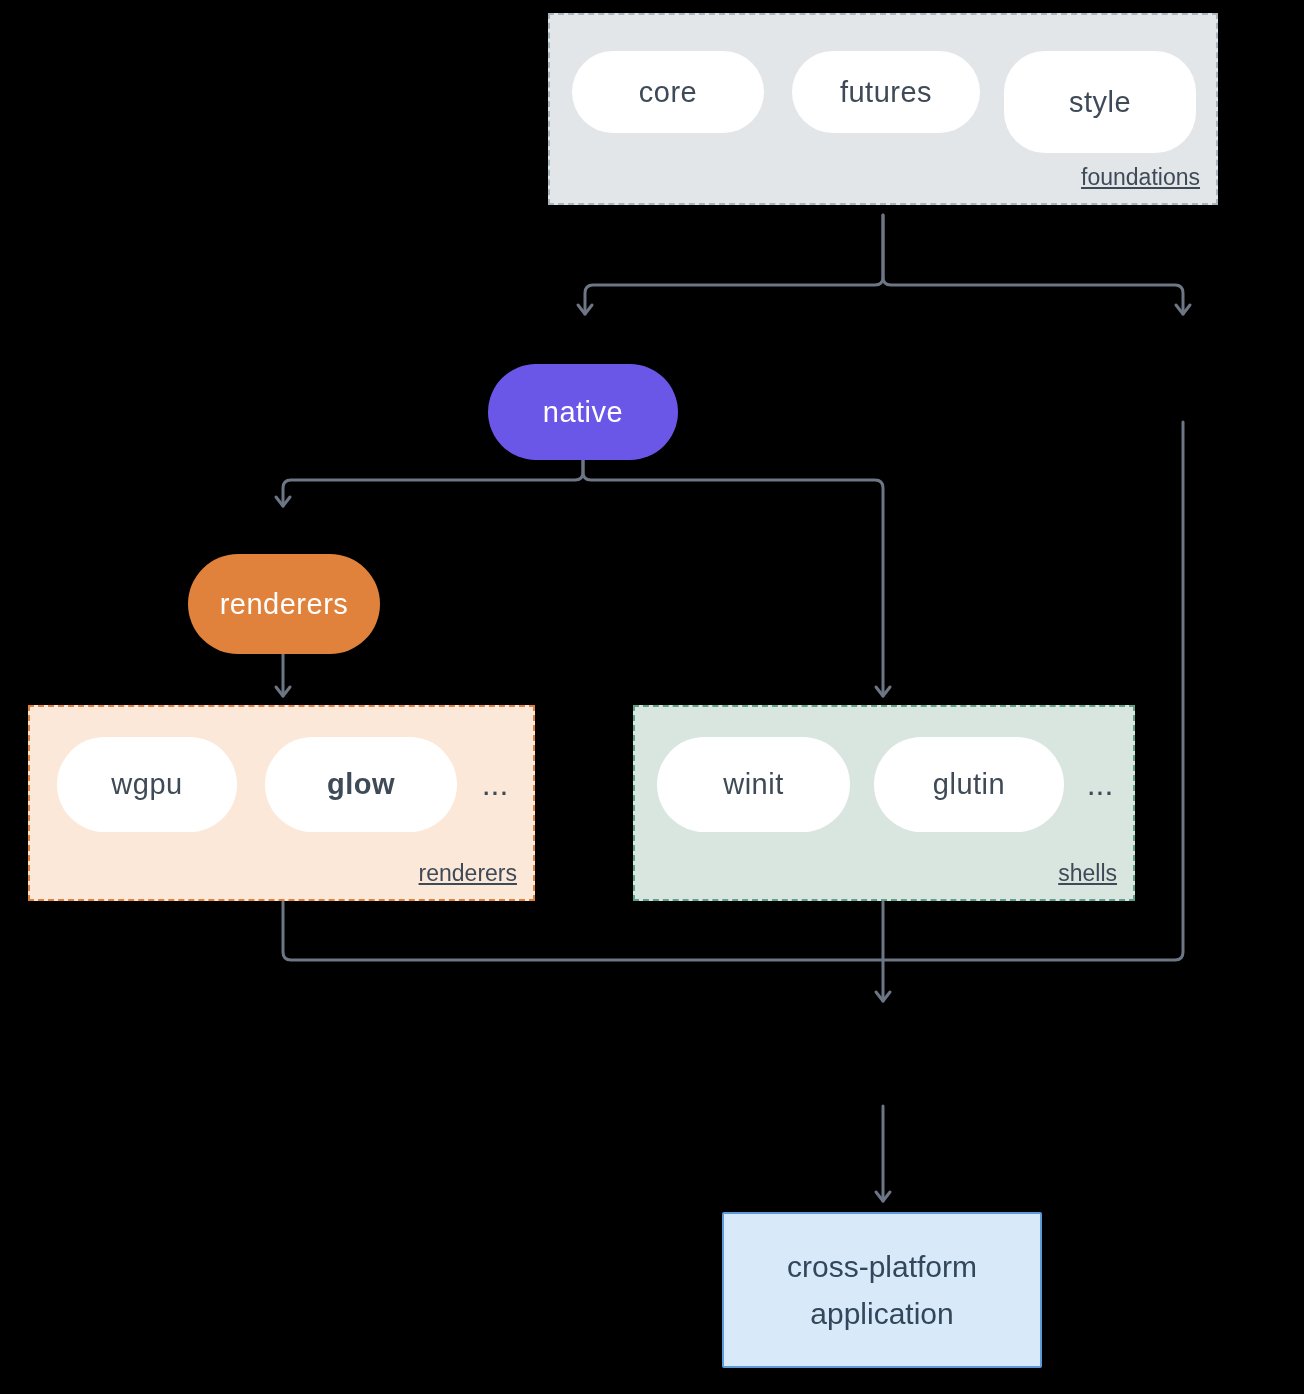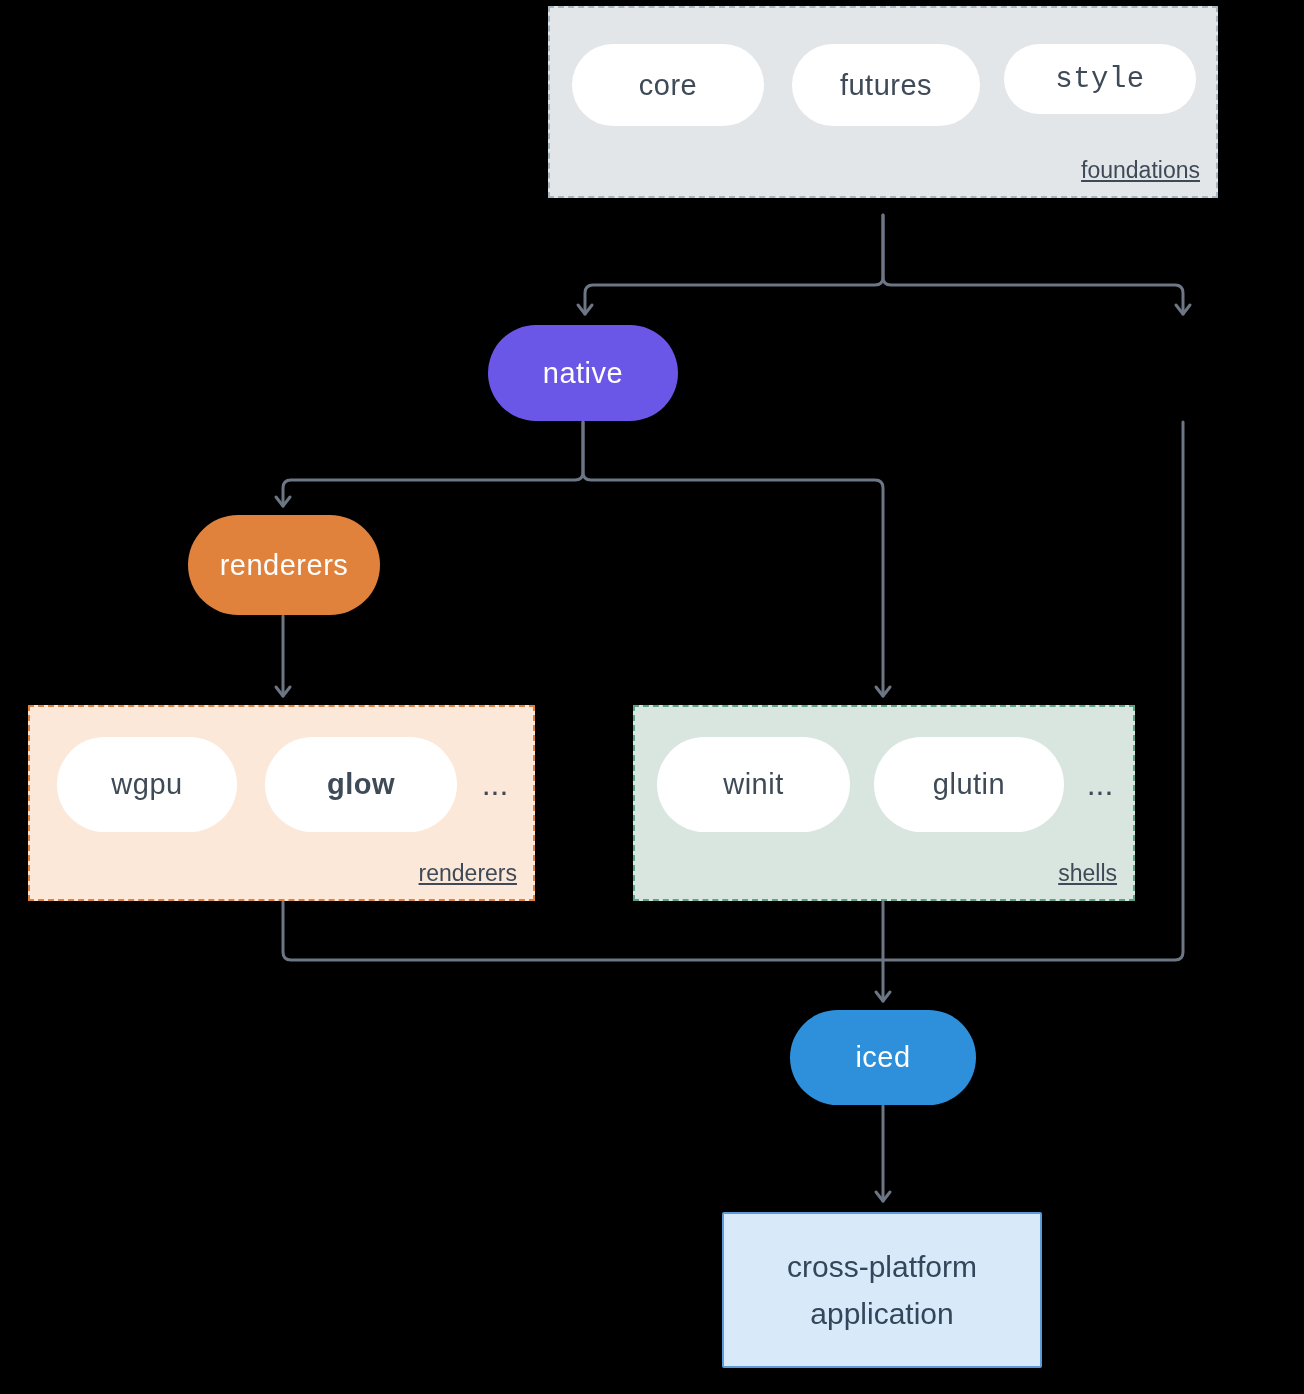--- a/index.html
+++ b/index.html
@@ -41,37 +41,38 @@
     justify-content: center;
     font-size: 29px;
     letter-spacing: 0.5px;
   }
   .pill-white {
     background: #ffffff;
     color: var(--text_dark, #3e4a57);
   }
   .pill-colored {
     color: var(--text_light, #ffffff);
+    margin-top: 39px;
   }
   .ellipsis {
     position: absolute;
     display: flex;
     align-items: center;
     justify-content: center;
     font-size: 32px;
     color: var(--text_dark, #3e4a57);
   }
   #foundations-group {
-    left: 548px; top: 6px; width: 670px; height: 192px;
+    left: 548px; top: 13px; width: 670px; height: 192px;
     background: var(--foundations_fill, #e2e6e9);
     border-color: var(--foundations_border, #aab6bf);
   }
   #pill-core    { left: 22px;  top: 36px; width: 192px; height: 82px; border-radius: 41px; }
   #pill-futures { left: 242px; top: 36px; width: 188px; height: 82px; border-radius: 41px; }
-  #pill-style   { left: 454px; top: 36px; width: 192px; height: 70px; border-radius: 41px; font-family: Liberation Mono, monospace; }
+  #pill-style   { left: 454px; top: 36px; width: 192px; height: 102px; border-radius: 41px; }
 
   #node-native {
     left: 488px; top: 325px; width: 190px; height: 96px; border-radius: 48px;
     background: var(--purple, #6a57e8);
   }
   #node-web {
     left: 1088px; top: 325px; width: 190px; height: 96px; border-radius: 48px;
     background: var(--purple, #6a57e8);
   }
   #node-graphics {
@@ -178,21 +179,18 @@
     <div id="pill-winit" class="pill pill-white">
       <span>winit</span>
     </div>
     <div id="pill-glutin" class="pill pill-white">
       <span>glutin</span>
     </div>
     <div id="shells-ellipsis" class="ellipsis">...</div>
     <span class="corner-label">shells</span>
   </div>
 
-  <div id="node-iced" class="pill pill-colored">
-    <span>iced</span>
-  </div>
 
   <div id="node-application">
     <span>cross-platform application</span>
   </div>
 
 </div>
 
 </body></html>

